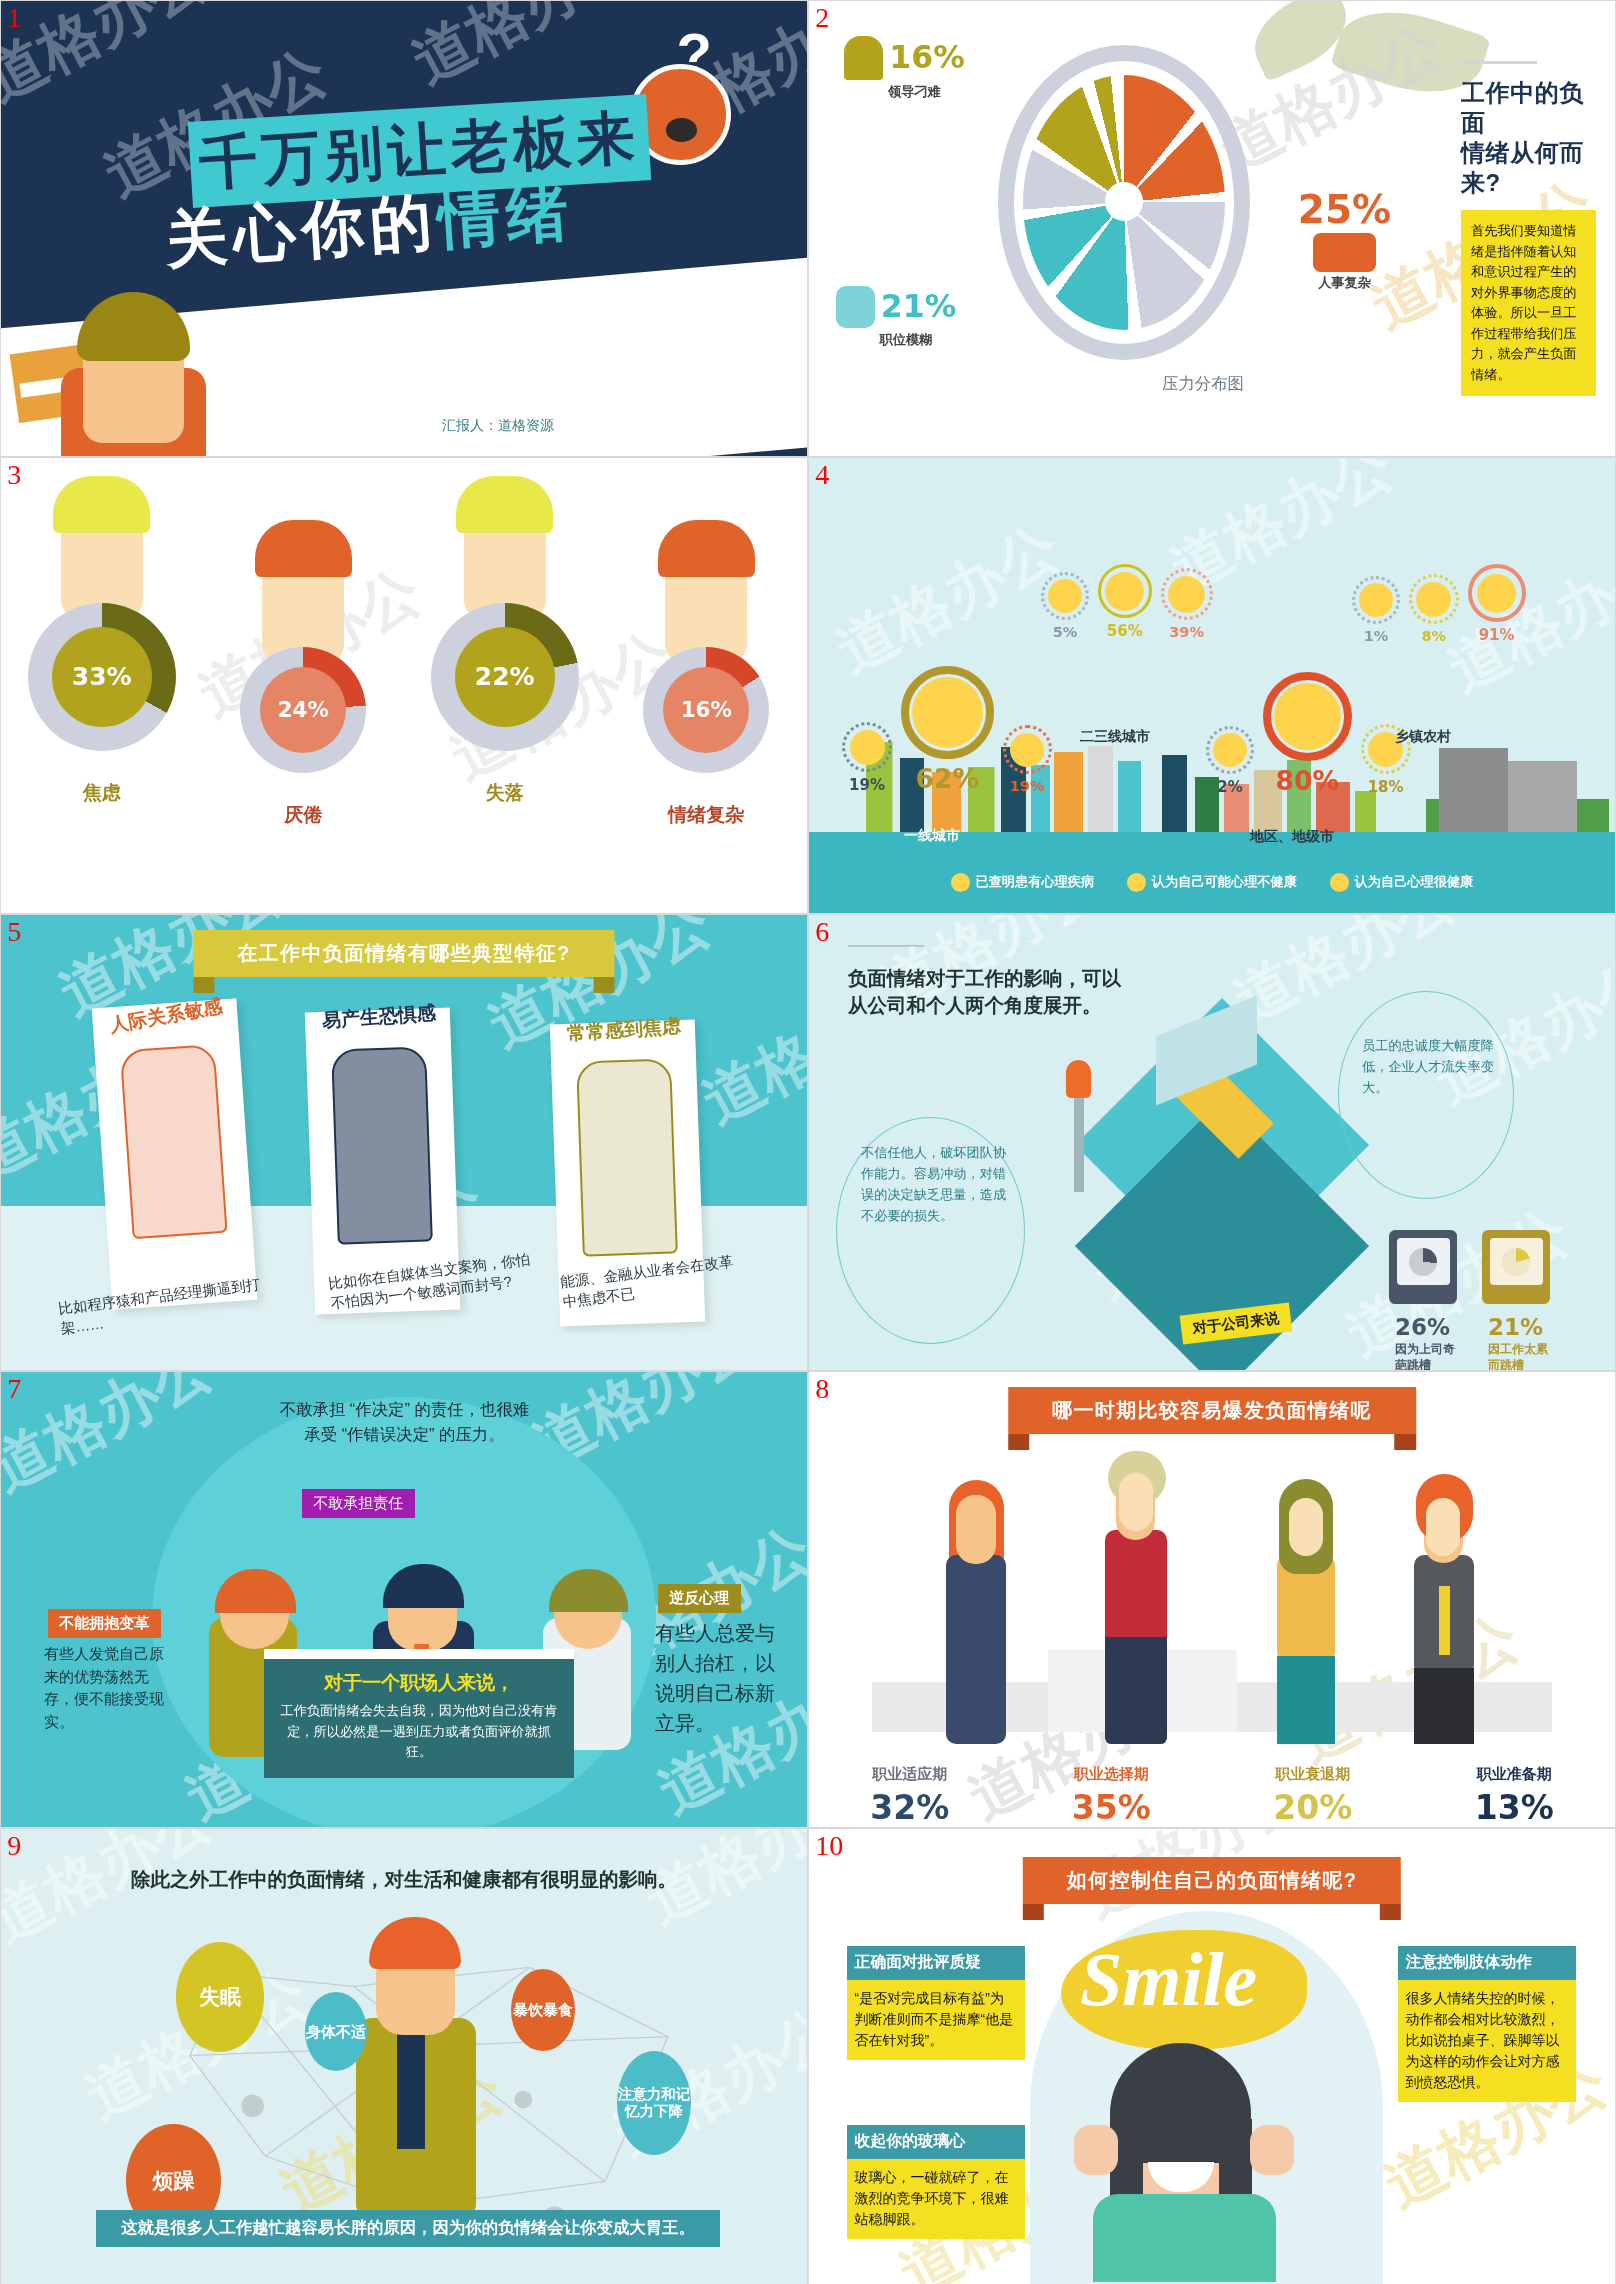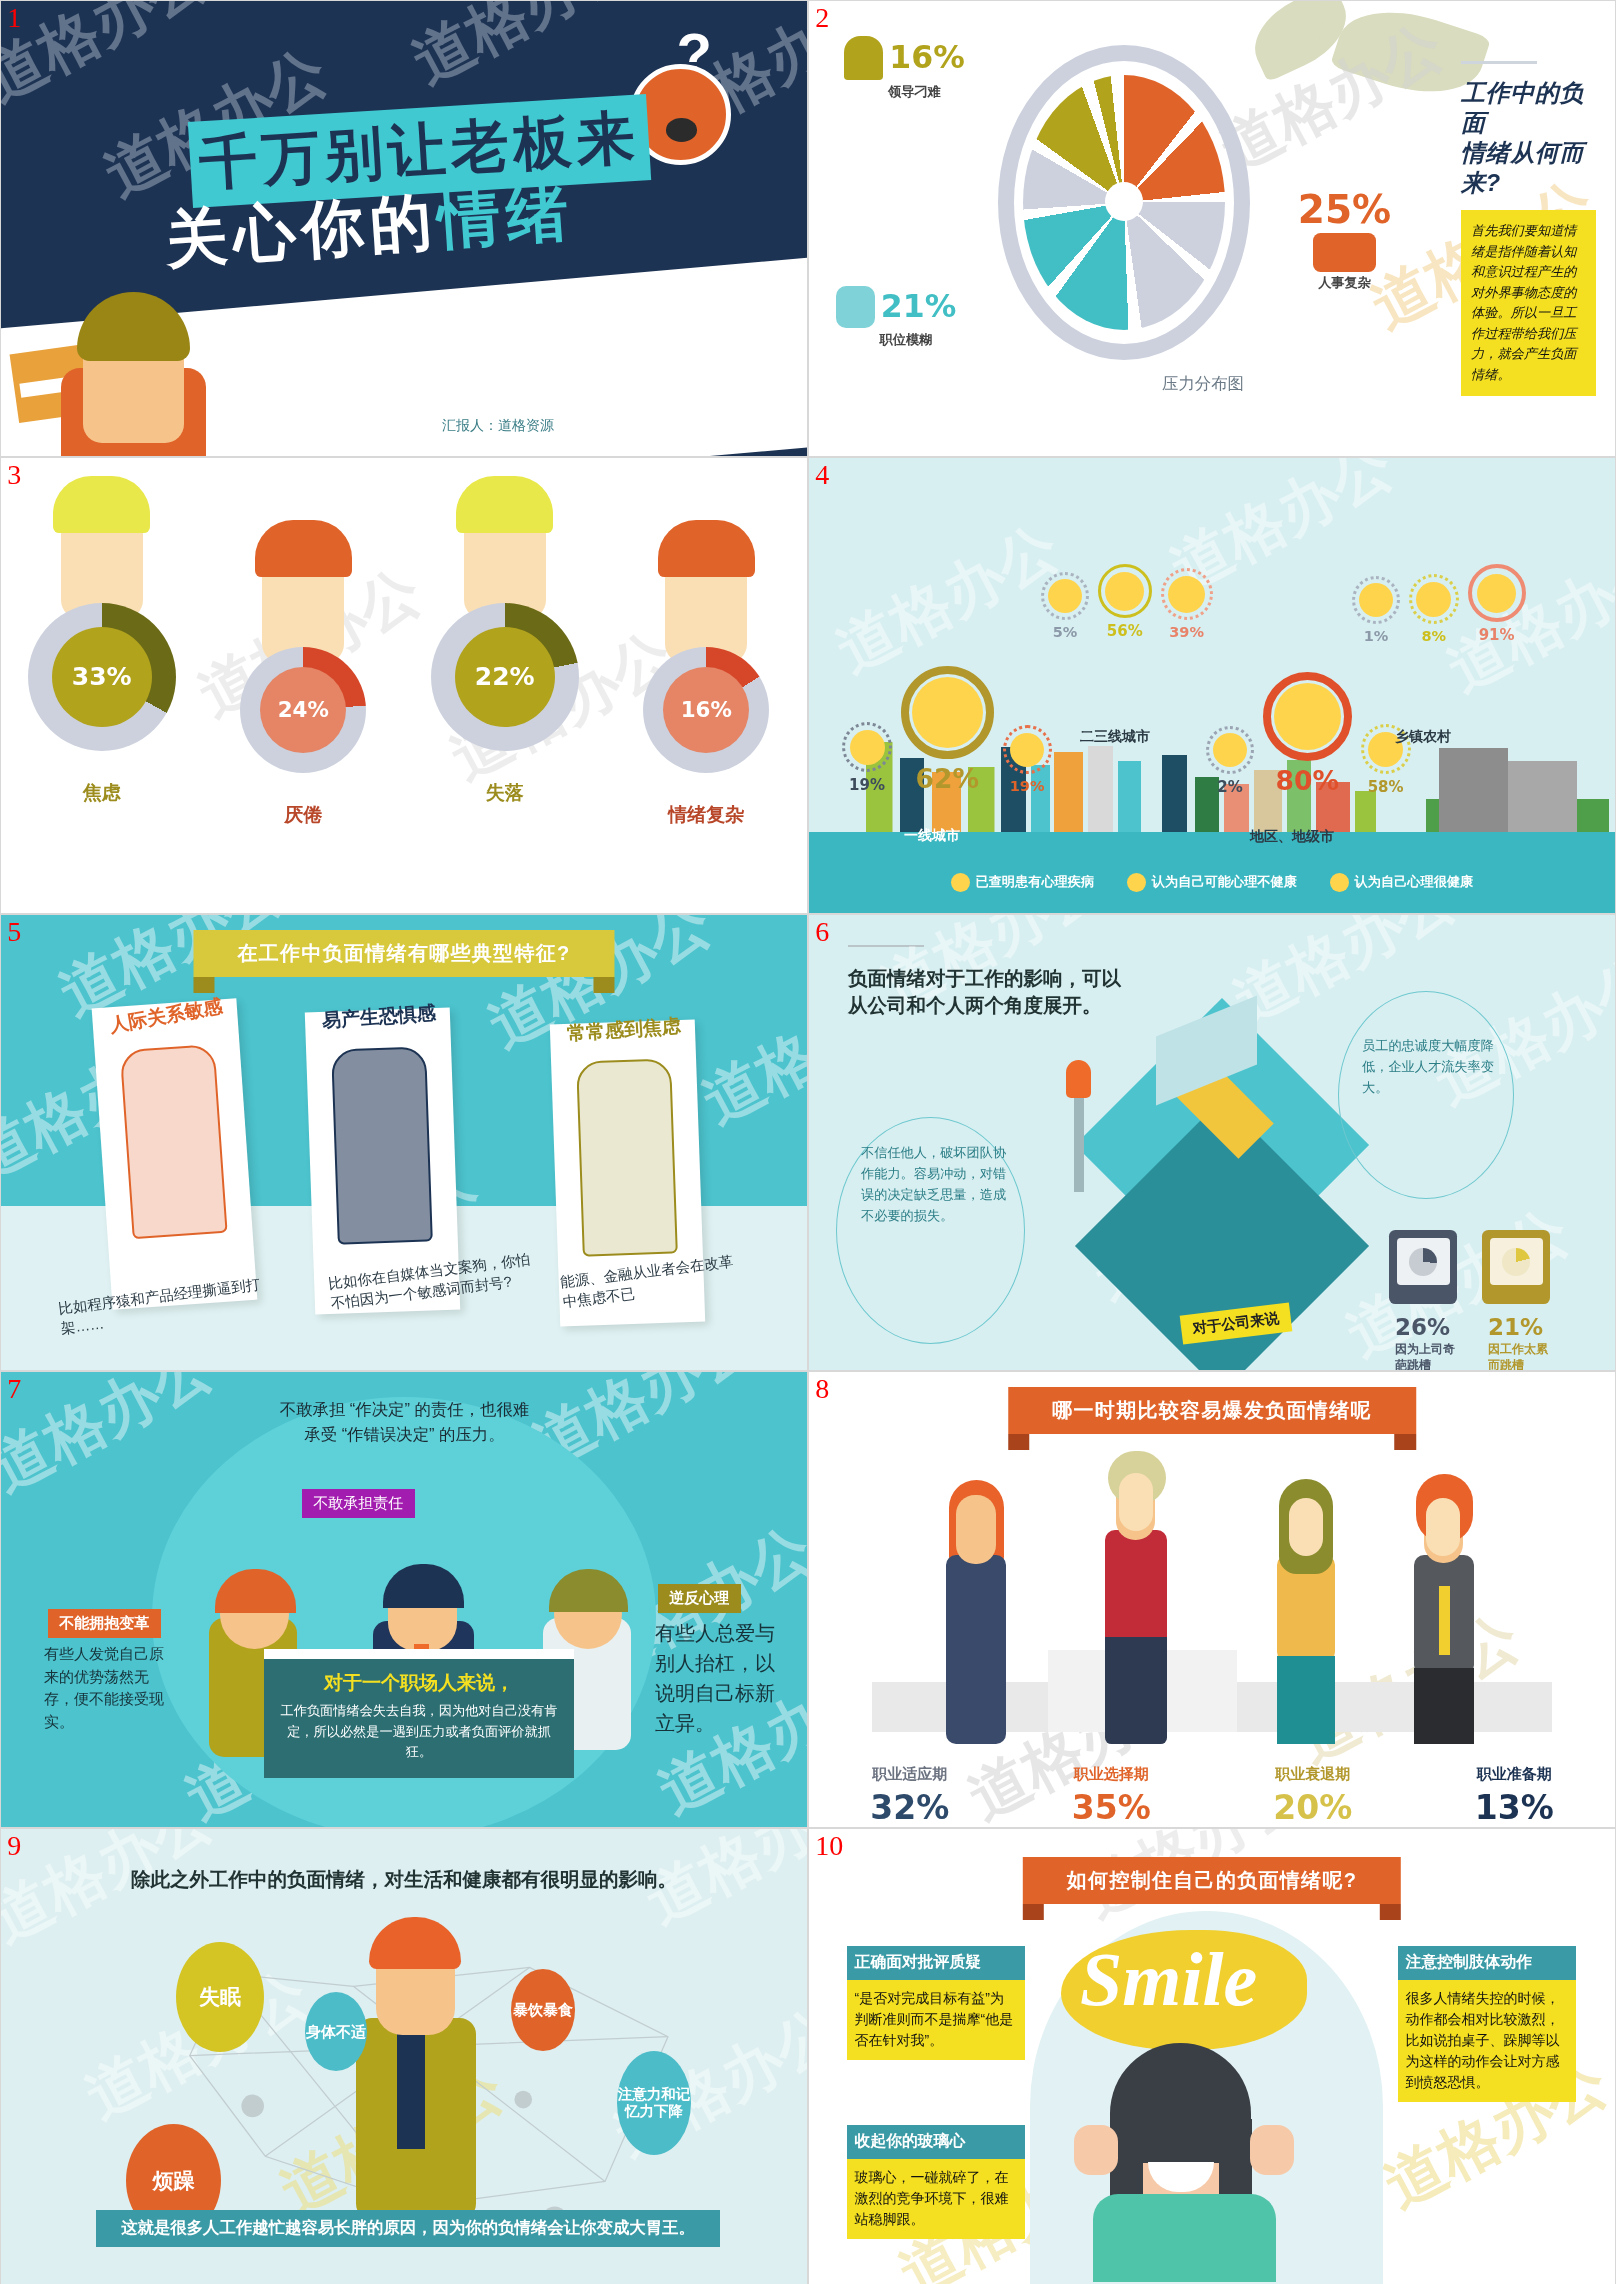--- a/index.html
+++ b/index.html
@@ -63,21 +63,21 @@
         #41bfc4 222deg 260deg, #ffffff 260deg 266deg,
         #ccd1dd 266deg 300deg, #ffffff 300deg 306deg,
         #b2a31d 306deg 340deg, #ffffff 340deg 346deg,
         #b2a31d 346deg 354deg, #ffffff 354deg 360deg);
   }
   .s2 .pie-hole { position:absolute; left:107px; top:137px; width:38px; height:39px; background:#fff; border-radius:50%; }
   .s2 .lbl { position:absolute; z-index:20; }
   .s2 .lbl .pct { font-size:31.5px; font-weight:bold; line-height:1; font-family:"DejaVu Sans", sans-serif; }
   .s2 .lbl .cap { font-size:13.2px; font-weight:bold; color:#444; margin-top:2.5px; }
   .s2 .chart-cap { position:absolute; left:353px; top:372px; font-size:16.4px; color:#6b7a86; z-index:20; }
-  .s2 .rt { position:absolute; left:652px; top:60px; width:135px; z-index:25;font-style:italic; }
+  .s2 .rt { position:absolute; left:652px; top:60px; width:135px; z-index:25; }
   .s2 .rt .rule { width:76px; height:2.5px; background:#cfd5dd; margin-bottom:14px; }
   .s2 .rt h2 { font-size:24px; font-weight:bold; color:#1d3353; line-height:1.25; letter-spacing:0.6px; }
   .s2 .rt .yellow { background:#f4e020; margin-top:12.6px; padding:11.3px 10px; font-size:13.2px; line-height:1.55; color:#111; }
 
   
   .s3 { background:#ffffff; }
   .s3 .ribbon { top:15px; }
   .s3 .ribbon .r-body { background:#e0642a; }
   .s3 .ribbon .r-tail { background:#a8431c; }
   .s3 .faces { position:absolute; left:0; top:57px; width:100%; display:flex; justify-content:space-around; z-index:15; }
@@ -396,21 +396,21 @@
       <div class="em">
           <div class="ring" style="width:89px;height:89px;border:8.2px solid #e0502a">
             <div class="emoji" style="width:67px;height:67px"></div>
           </div>
           <div class="pv" style="color:#e0502a;font-size:26.5px">80%</div>
         </div>
       <div class="em">
           <div class="ring" style="width:50px;height:50px;border:3.2px dotted #dbcf4a">
             <div class="emoji" style="width:35px;height:35px"></div>
           </div>
-          <div class="pv" style="color:#b2972c;font-size:15px">58%</div>
+          <div class="pv" style="color:#b2972c;font-size:15px">18%</div>
         </div>
     </div>
     <div class="regname" style="left:441px;top:370px">地区、地级市</div>
 
     <div class="city" style="left:57px;width:290px;height:95px;background:
       linear-gradient(#9ac43e,#9ac43e) 0 0/26.5px 95px no-repeat,
       linear-gradient(#1d4e63,#1d4e63) 34px 16.4px/24px 78px no-repeat,
       linear-gradient(#efa13c,#efa13c) 66px 30px/29px 64px no-repeat,
       linear-gradient(#9ac43e,#9ac43e) 102px 25px/26.5px 69px no-repeat,
       linear-gradient(#1d4e63,#1d4e63) 135px 5px/25px 89px no-repeat,

